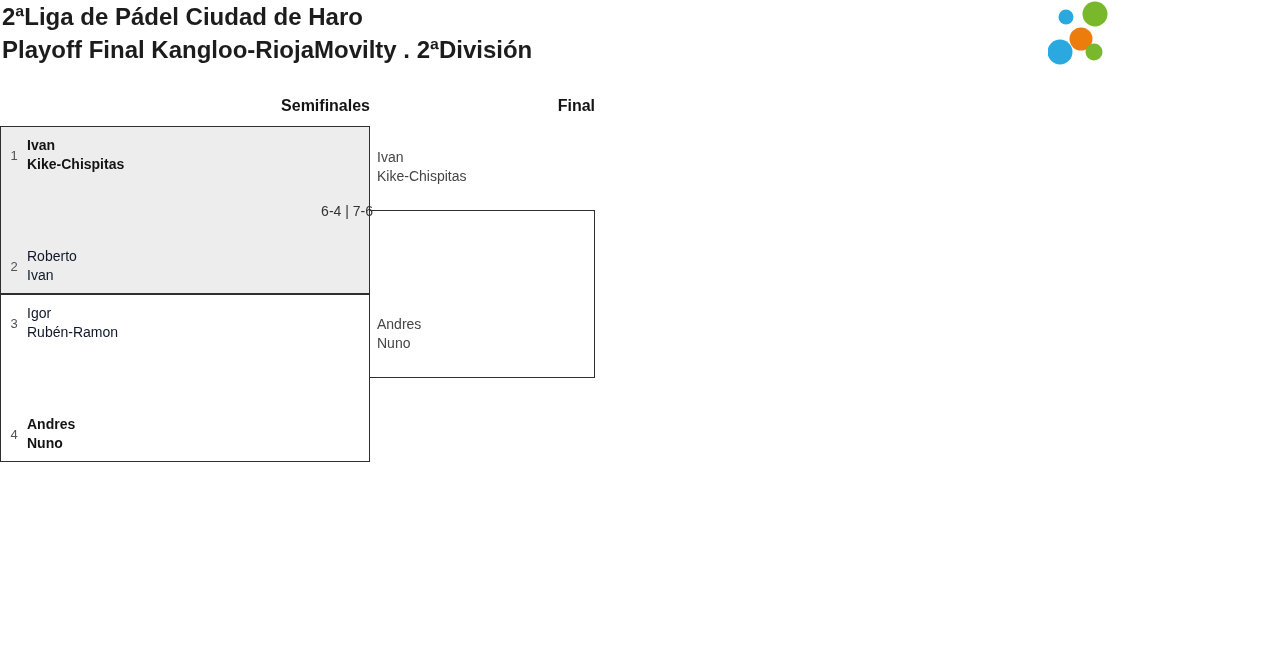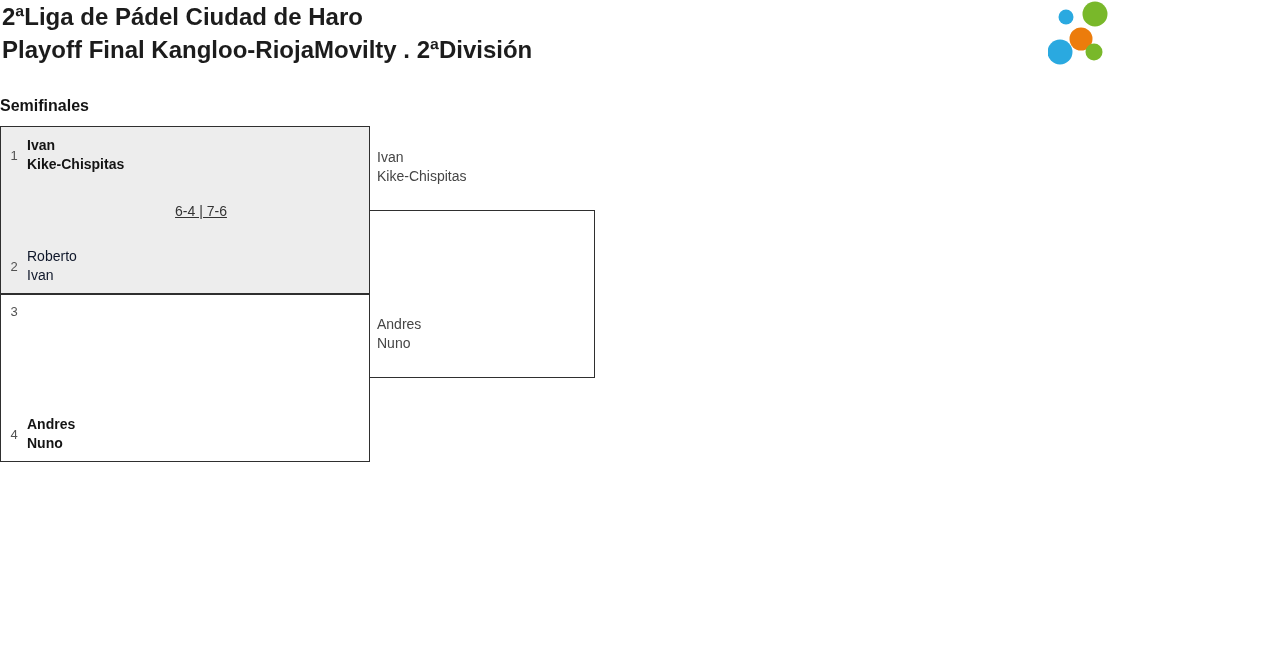--- a/index.html
+++ b/index.html
@@ -40,21 +40,21 @@
   }
 
   
   .round-header {
     position: absolute;
     top: 96px;
     font-size: 16px;
     line-height: 20px;
     font-weight: 600;
     color: #141414;
-    text-align: left;
+    text-align: right;
   }
   .rh-semis { left: 0; width: 370px; }
   .rh-final { left: 370px; width: 225px; }
 
   .match {
     position: absolute;
     left: 0;
     width: 370px;
     height: 168px;
     border: 1px solid #2f2f2f;
@@ -85,28 +85,27 @@
     line-height: 19px;
     color: #0f172a;
     white-space: nowrap;
   }
   .team-names.winner {
     font-weight: bold;
     color: #141414;
   }
   .score {
     position: absolute;
-    left: 16px;
+    left: 4px;
     top: 76px;
     width: 100%;
-    text-align: center;
+    text-align: right;
     font-size: 14px;
     line-height: 17px;
     color: #333333;
-    text-decoration: underline;
   }
 
   .final-box {
     position: absolute;
     left: 369px;
     top: 210px;
     width: 226px;
     height: 168px;
     border: 1px solid #2f2f2f;
     box-sizing: border-box;
@@ -138,20 +137,21 @@
       <circle cx="18" cy="17" r="7.5" fill="#2aa9e0"></circle>
       <circle cx="47" cy="14" r="12.5" fill="#79b82a"></circle>
       <circle cx="33" cy="39" r="11.5" fill="#ec7c0c"></circle>
       <circle cx="12" cy="52" r="12.5" fill="#2aa9e0"></circle>
       <circle cx="46" cy="52" r="8.5" fill="#79b82a"></circle>
       <text x="66" y="54" font-family="Liberation Sans, sans-serif" font-size="55" font-weight="bold" textLength="153" lengthAdjust="spacingAndGlyphs" fill="#79b82a">xporty</text>
     </svg>
   </a>
 
   <div class="round-header rh-semis">Semifinales</div>
+  <div class="round-header rh-final">Final</div>
 
   <div class="match match-1">
     <div class="team-row team-row-top">
       <span class="seed">1</span>
       <span class="team-names winner">
         <span style="display:block">Ivan</span>
         <span style="display:block">Kike-Chispitas</span>
       </span>
     </div>
     <div class="score">6-4 | 7-6</div>
@@ -160,20 +160,24 @@
       <span class="team-names">
         <span style="display:block">Roberto</span>
         <span style="display:block">Ivan</span>
       </span>
     </div>
   </div>
 
   <div class="match match-2">
     <div class="team-row team-row-top">
       <span class="seed">3</span>
+      <span class="team-names">
+        <span style="display:block">Igor</span>
+        <span style="display:block">Rubén-Ramon</span>
+      </span>
     </div>
     <div class="team-row team-row-bottom">
       <span class="seed">4</span>
       <span class="team-names winner">
         <span style="display:block">Andres</span>
         <span style="display:block">Nuno</span>
       </span>
     </div>
   </div>
 

